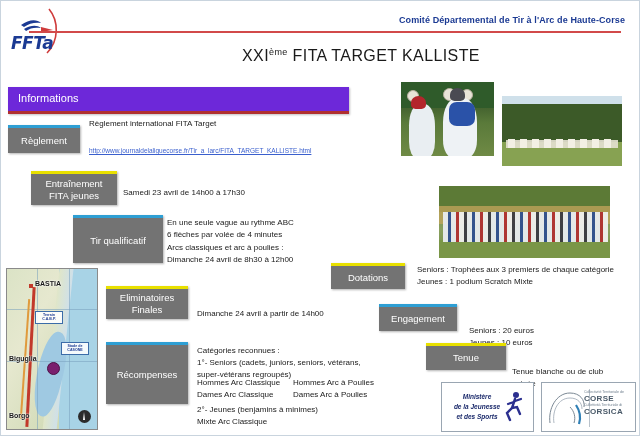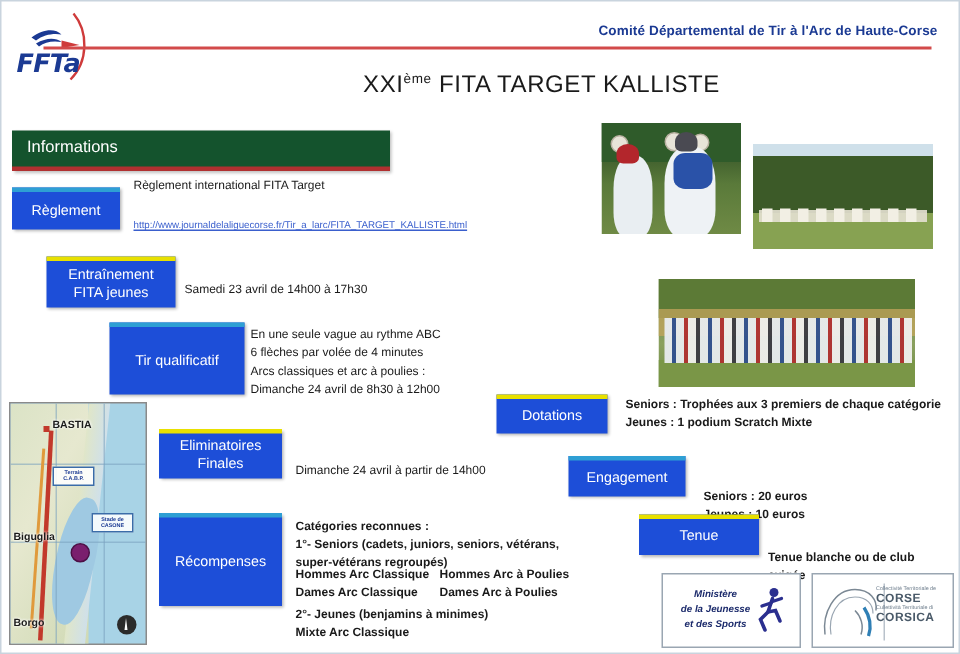--- a/index.html
+++ b/index.html
@@ -68,38 +68,39 @@
     letter-spacing: 0.4px;
     padding-left: 40px;
   }
   #main-title sup { font-size: 9px; }
 
   
   #info-bar {
     position: absolute;
     left: 7px;
     top: 86px;
-    width: 252px;
+    width: 297px;
     height: 24px;
-    background: #14532d;
+    background: #6d28d9;
     border-bottom: 3px solid #b03030;
     box-shadow: 1px 1px 2px rgba(0,0,0,0.25);
+    padding-left: 44px;
   }
   #info-bar .label {
     position: absolute;
     left: 10px;
     top: 5px;
     color: #ffffff;
     font-size: 11px;
   }
 
   
   .box {
     position: absolute;
-    background: #1d4ed8;
+    background: #737373;
     color: #ffffff;
     box-shadow: 1px 1px 2px rgba(0,0,0,0.3);
     box-sizing: border-box;
     display: flex;
     align-items: center;
     justify-content: center;
     text-align: center;
     font-size: 9.5px;
     line-height: 1.25;
     padding: 2px 4px;
@@ -107,21 +108,21 @@
   .box.blue  { border-top: 3px solid #2e9fd4; }
   .box.yellow{ border-top: 3px solid #e8e000; }
 
   .note {
     position: absolute;
     font-size: 8px;
     color: #1a1a1a;
     line-height: 1.55;
     white-space: pre-line;
   }
-  .note.tight { line-height: 1.5; font-weight: bold; }
+  .note.tight { line-height: 1.5; }
 
   
   #box-reglement { left: 7px;  top: 124px; width: 72px;  height: 28px; }
   #txt-reglement { left: 88px; top: 117px; width: 250px; }
   #link-reglement {
     position: absolute;
     left: 88px; top: 146px;
     font-size: 6.5px;
     color: #3a5fcd;
     text-decoration: underline;

